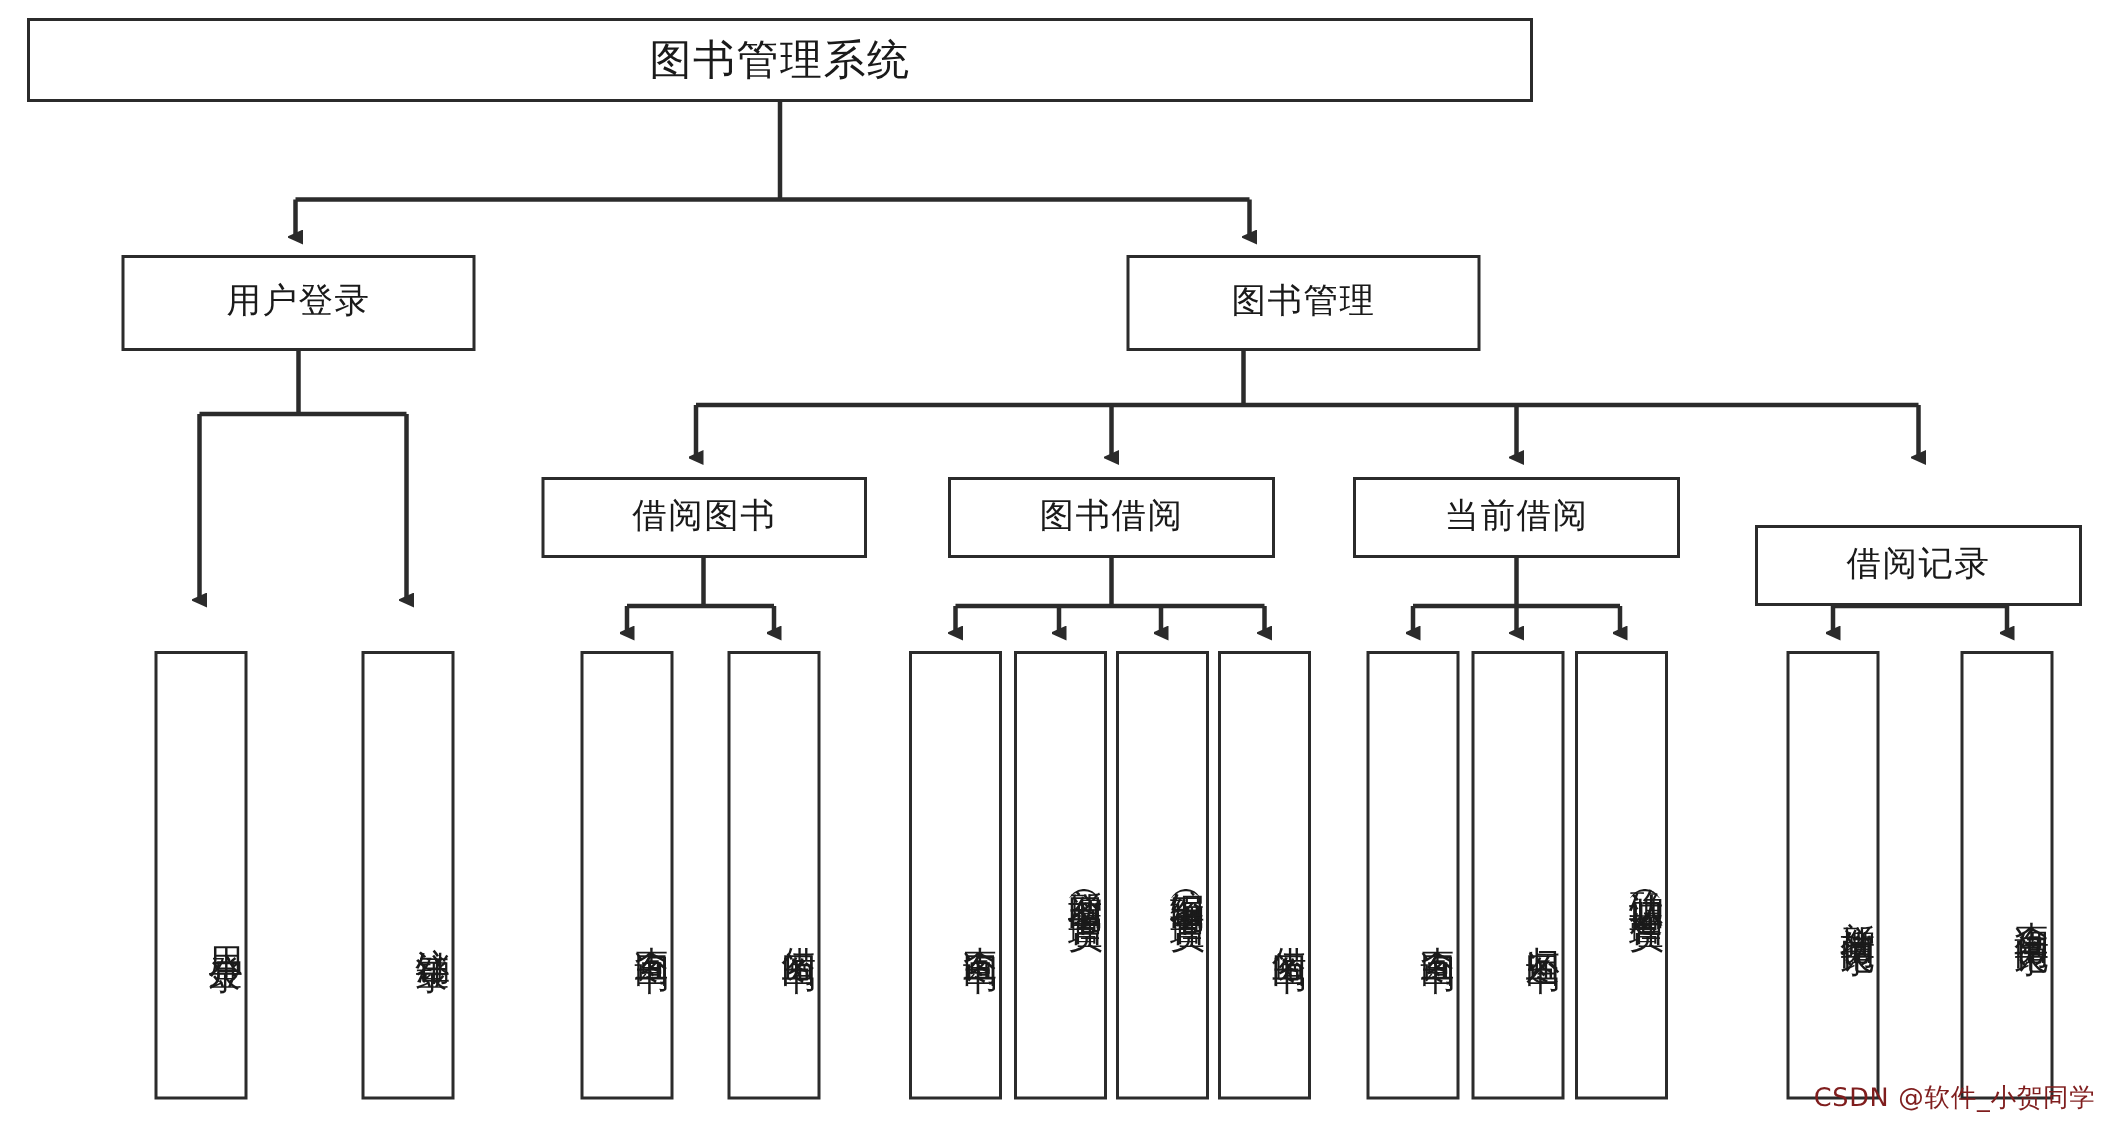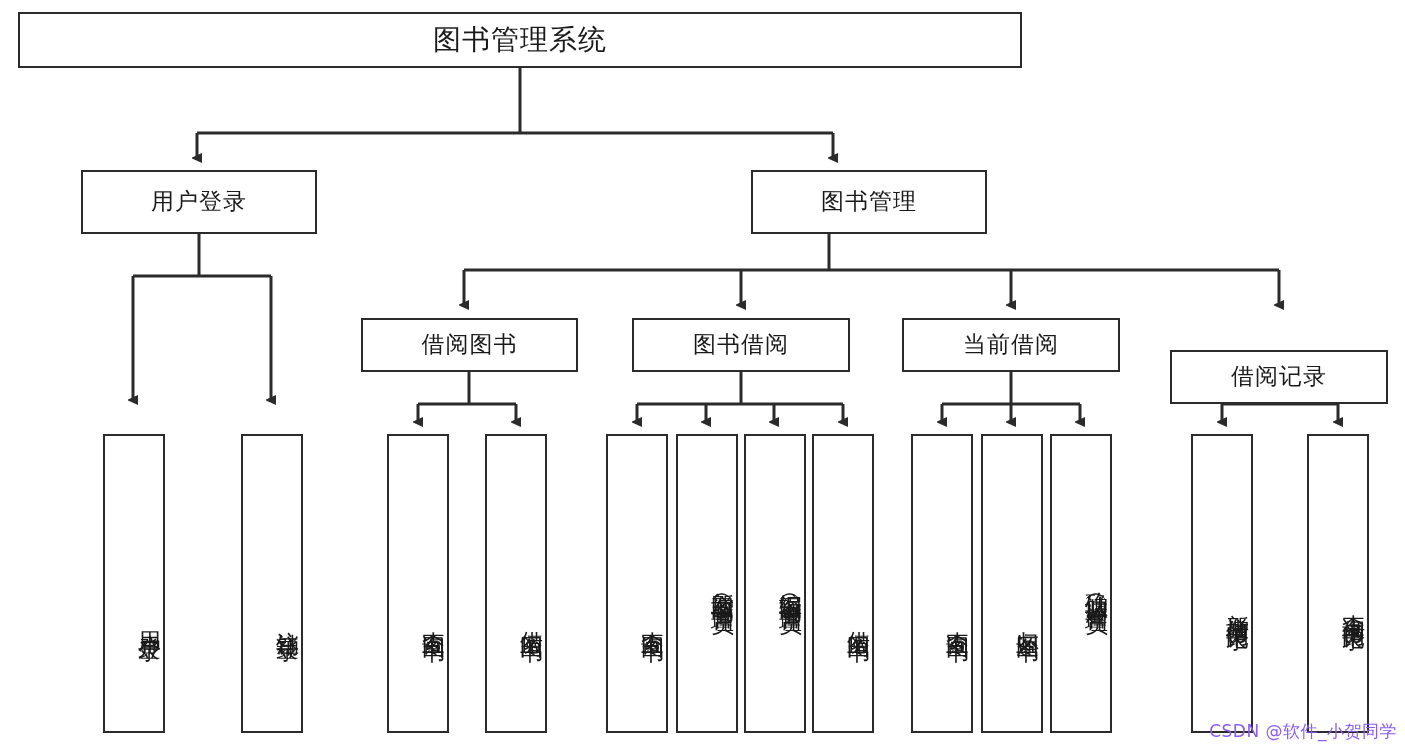--- a/index.html
+++ b/index.html
@@ -66,21 +66,21 @@
     margin-top: 36px;
   }
   .node.v.top .vtext {
     margin-top: 2px;
   }
   #watermark {
     position: absolute;
     right: 8px;
     bottom: 4px;
     font-size: 17px;
-    color: #8b5cf6;
+    color: #7f1d1d;
     letter-spacing: 0.5px;
     white-space: nowrap;
     font-family: "DejaVu Sans", "Liberation Sans", sans-serif;
   }
 </style>
 </head>
 <body>
 
 <div id="canvas">
 

